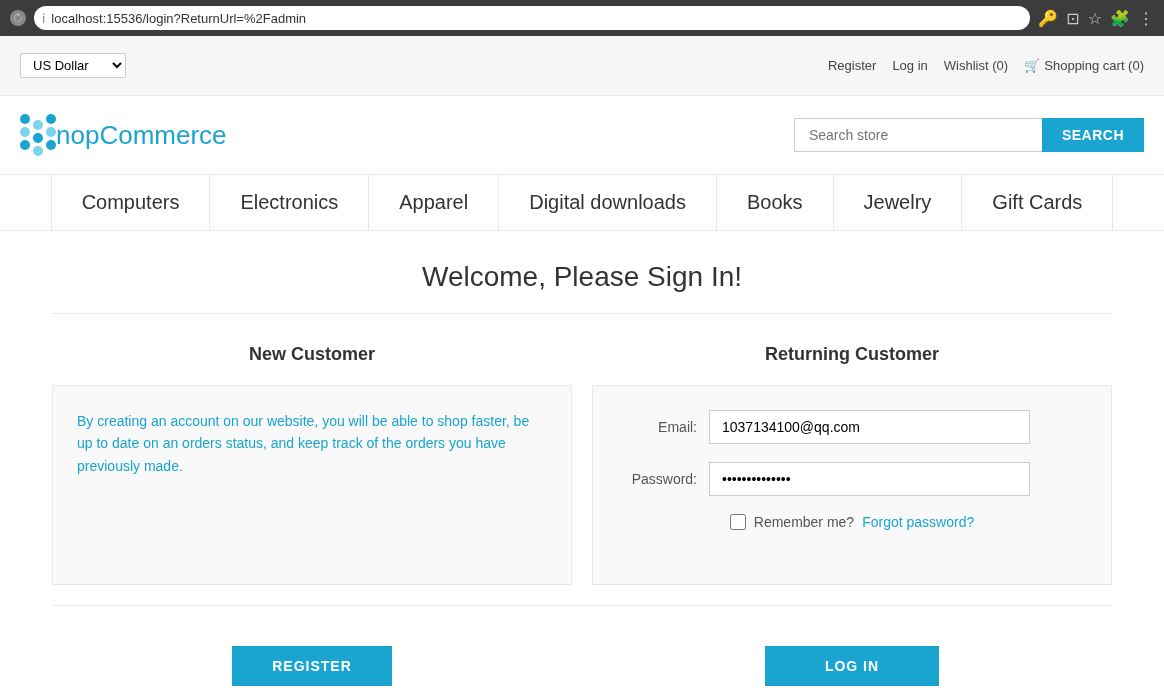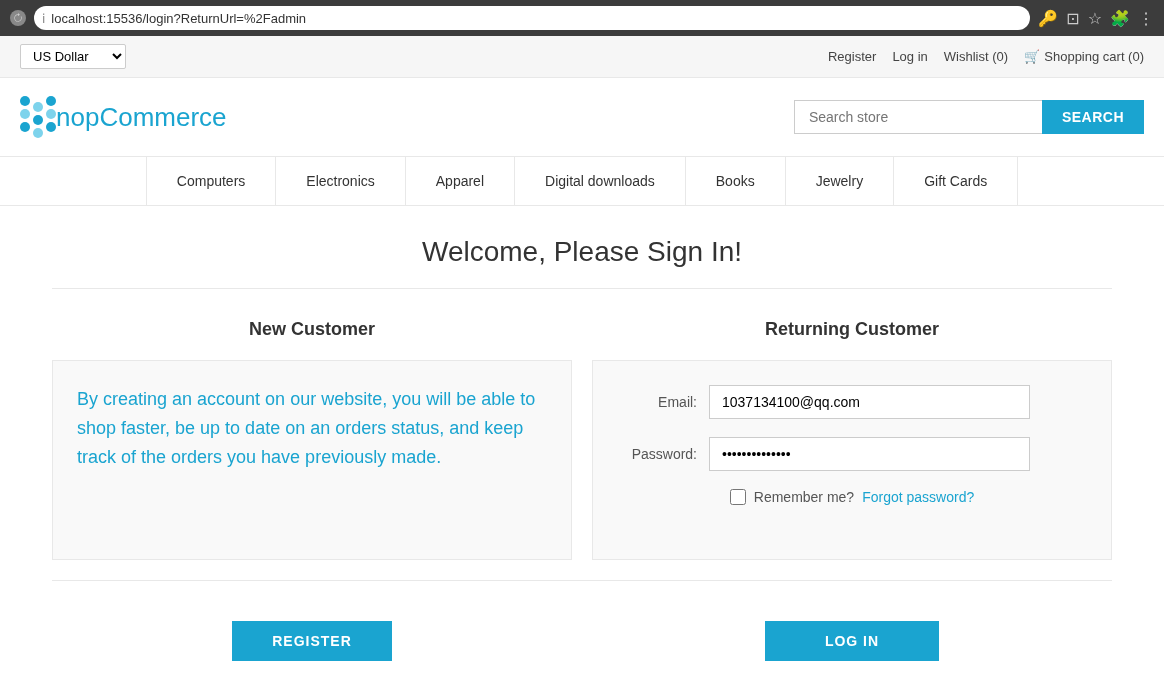--- a/index.html
+++ b/index.html
@@ -33,21 +33,21 @@
     .browser-action-btn { background: none; border: none; cursor: pointer; color: #ccc; font-size: 16px; }
 
     
     .top-bar {
       background: #f6f6f6;
       border-bottom: 1px solid #e8e8e8;
       display: flex;
       align-items: center;
       justify-content: space-between;
       padding: 8px 20px;
-      height: 42px;
+      height: 60px;
     }
     .currency-select {
       border: 1px solid #ccc;
       background: #fff;
       padding: 3px 20px 3px 8px;
       font-size: 13px;
       border-radius: 2px;
       appearance: auto;
       cursor: pointer;
     }
@@ -95,21 +95,21 @@
     .nav {
       border-bottom: 1px solid #e8e8e8;
       display: flex;
       justify-content: center;
       padding: 0;
     }
     .nav-item {
       padding: 16px 30px;
       text-decoration: none;
       color: #333;
-      font-size: 14px;
+      font-size: 20px;
       border-right: 1px solid #e8e8e8;
       cursor: pointer;
       white-space: nowrap;
     }
     .nav-item:first-child { border-left: 1px solid #e8e8e8; }
 
     
     .main { padding: 30px 20px; max-width: 1100px; margin: 0 auto; }
     .page-title {
       text-align: center;
@@ -132,21 +132,21 @@
       text-align: center;
     }
 
     .column-box {
       background: #f9f9f9;
       border: 1px solid #e8e8e8;
       padding: 24px;
       min-height: 200px;
     }
 
-    .new-customer-text { color: #1aa4d0; font-size: 18px; line-height: 1.6; }
+    .new-customer-text { color: #1aa4d0; font-size: 14px; line-height: 1.6; }
 
     .form-row { margin-bottom: 18px; display: flex; align-items: center; gap: 12px; }
     .form-label { color: #555; font-size: 14px; width: 80px; text-align: right; }
     .form-input {
       border: 1px solid #ccc;
       padding: 8px 12px;
       font-size: 14px;
       width: 321px;
       outline: none;
     }

